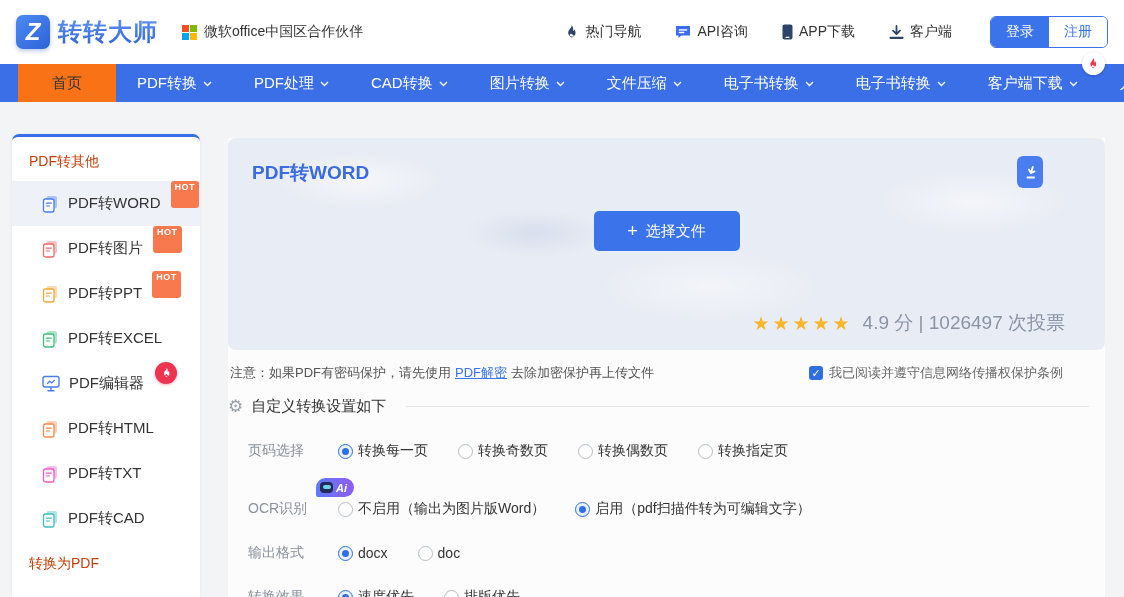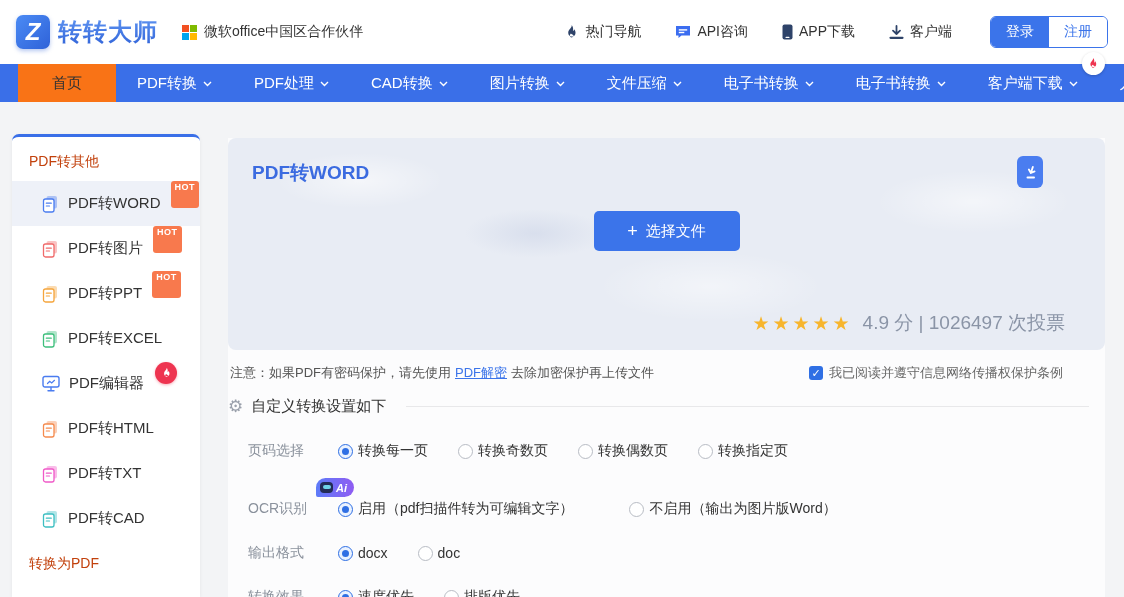--- a/index.html
+++ b/index.html
@@ -381,28 +381,28 @@
           <span class="rtext">转换指定页</span>
         </label>
     </div>
 
     <div class="form-row ocr">
       <span class="ai-badge">
           <span class="ai-bot"></span>
           <span class="ai-text">Ai</span>
         </span>
       <span class="form-label">OCR识别</span>
+      <label class="radio">
+          <span class="rb"></span>
+          <span class="rtext">不启用（输出为图片版Word）</span>
+        </label>
       <label class="radio" style="margin-right:56px">
           <span class="rb checked"></span>
           <span class="rtext">启用（pdf扫描件转为可编辑文字）</span>
         </label>
-      <label class="radio">
-          <span class="rb"></span>
-          <span class="rtext">不启用（输出为图片版Word）</span>
-        </label>
     </div>
 
     <div class="form-row">
       <span class="form-label">输出格式</span>
       <label class="radio">
           <span class="rb checked"></span>
           <span class="rtext">docx</span>
         </label>
       <label class="radio">
           <span class="rb"></span>

